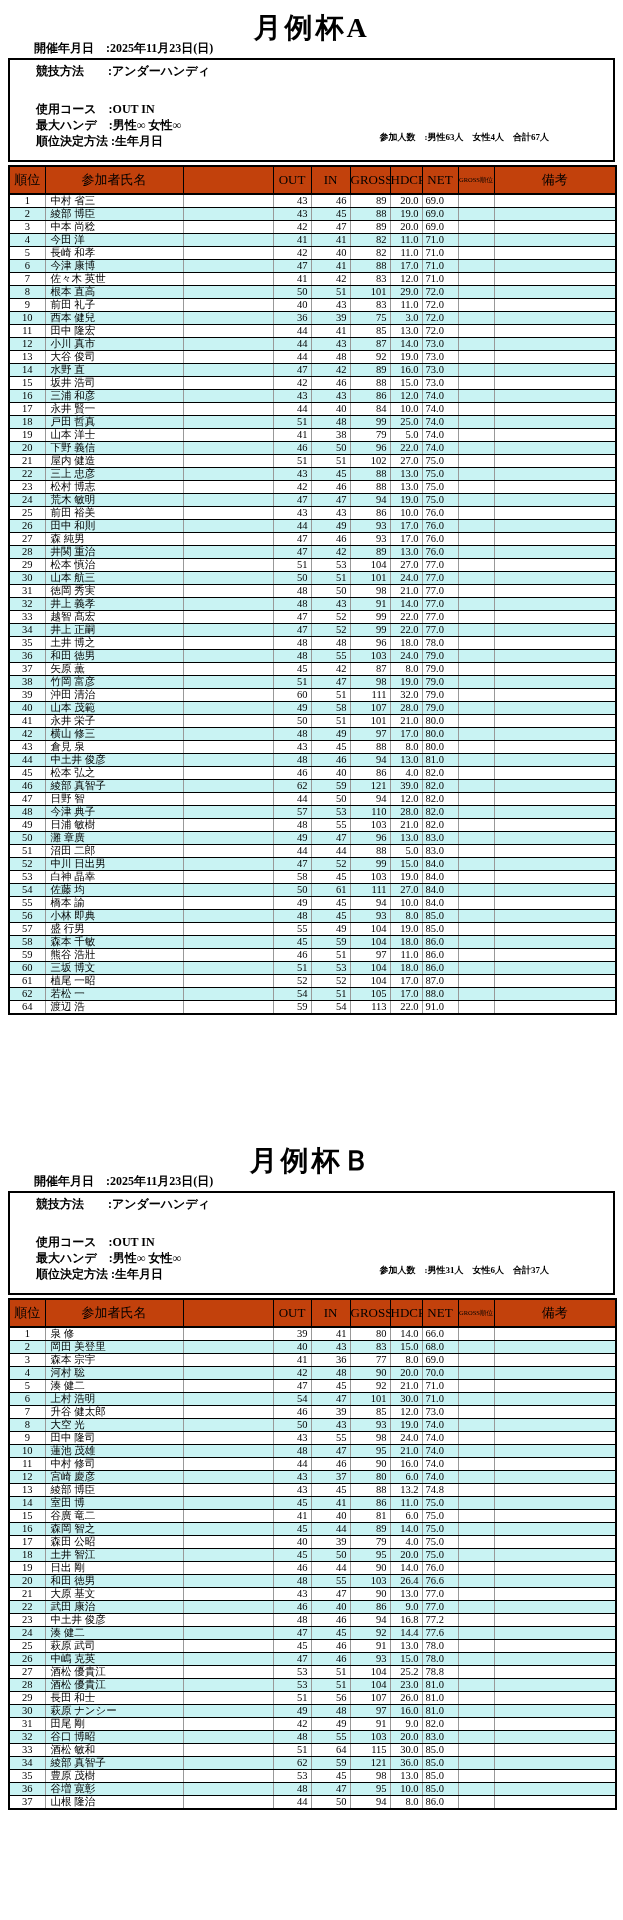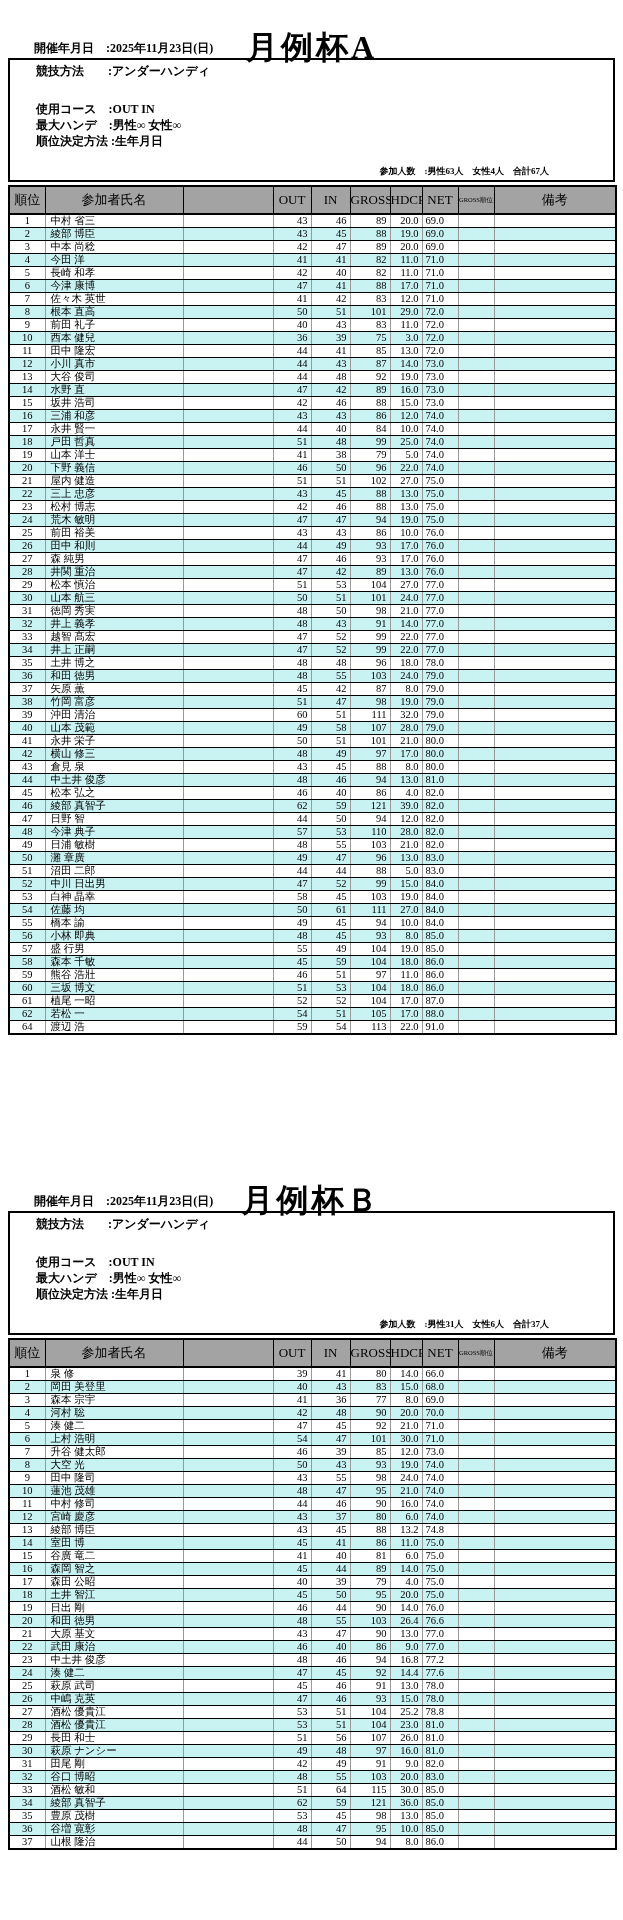--- a/index.html
+++ b/index.html
@@ -6,67 +6,67 @@
   html,body { margin:0; padding:0; }
   body {
     width: 623px;
     background: #ffffff;
     color: #000;
     font-family: "Liberation Serif", "DejaVu Serif", serif;
   }
   .section { width: 623px; }
   .doc-title {
     text-align: center;
-    font-size: 32px;
+    font-size: 28px;
     font-weight: bold;
     letter-spacing: 3px;
-    padding-top: 26px;
+    padding-top: 9px;
     height: 38px;
   }
   .date-line {
     margin: 2px 0 1px 34px;
     font-size: 12px;
     font-weight: bold;
     height: 17px;
   }
   .info-box {
     border: 2px solid #000;
     margin-left: 8px;
     width: 607px;
-    height: 124px;
+    height: 104px;
     padding: 3px 0 0 26px;
     position: relative;
   }
   .info-line { font-size: 12px; font-weight: bold; line-height: 16px; }
   .info-line.first { margin-bottom: 22px; }
   .participants {
     position: absolute;
     right: 64px;
-    bottom: 2px;
+    bottom: 16px;
     font-size: 9px;
     font-weight: bold;
   }
   table.results {
     border-collapse: collapse;
     table-layout: fixed;
     width: 607px;
     margin-left: 8px;
     margin-top: 3px;
     border: 2px solid #000;
   }
   .results th {
     border: 1px solid #000;
     border-bottom: 2px solid #000;
     height: 28px;
     font-weight: normal;
     font-size: 13px;
     padding: 0;
     white-space: nowrap;
     overflow: hidden;
-    background: #a3a3a3;
+    background: #c2410c;
   }
   .results th.th-grank { font-size: 6.5px; }
   .results th.th-num { font-size: 13px; }
   .results td {
     border-left: 1px solid #999;
     border-right: 1px solid #999;
     border-top: 1px solid #000;
     border-bottom: 1px solid #000;
     height: 13px;
     font-size: 10.5px;

